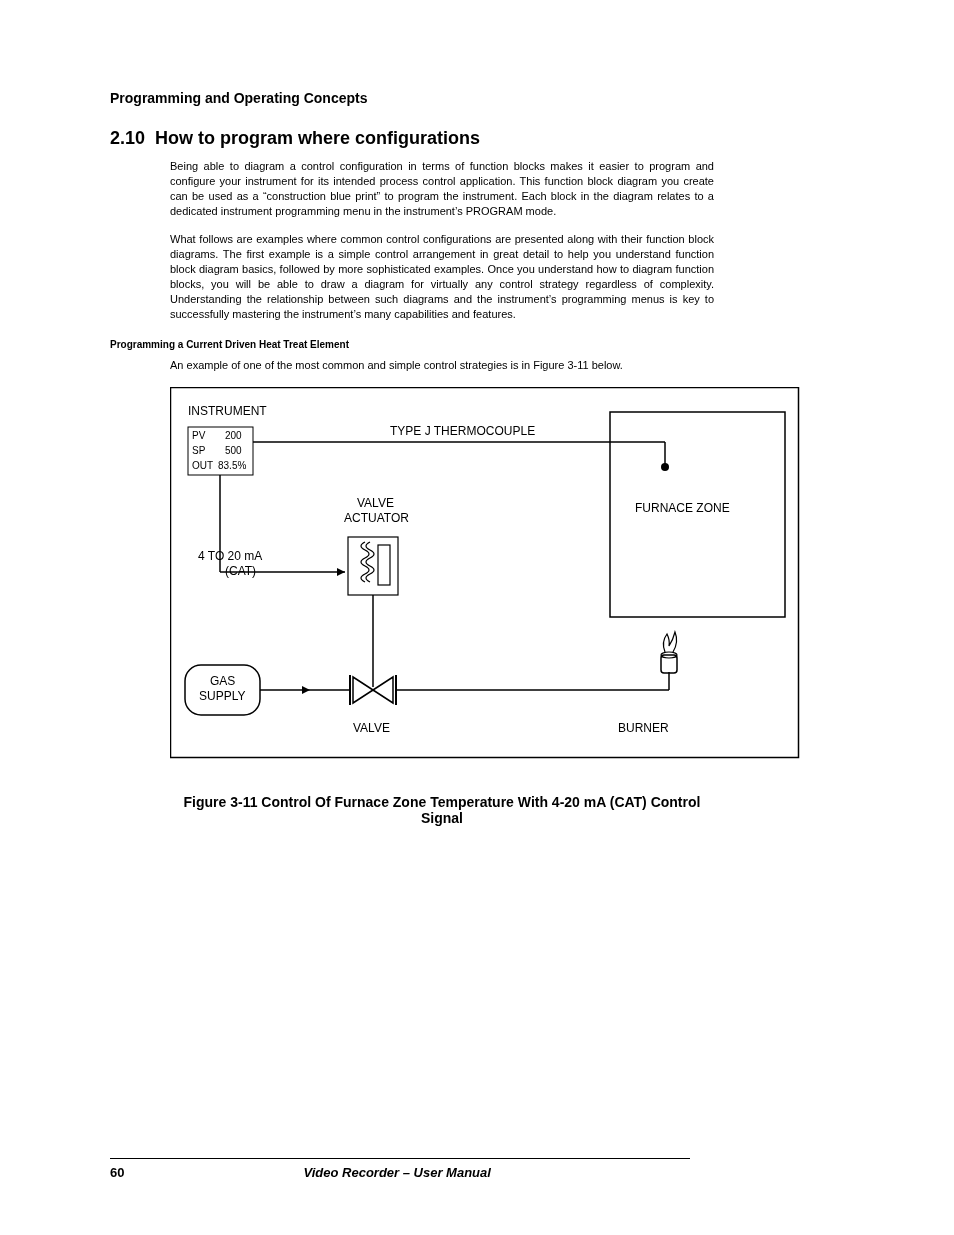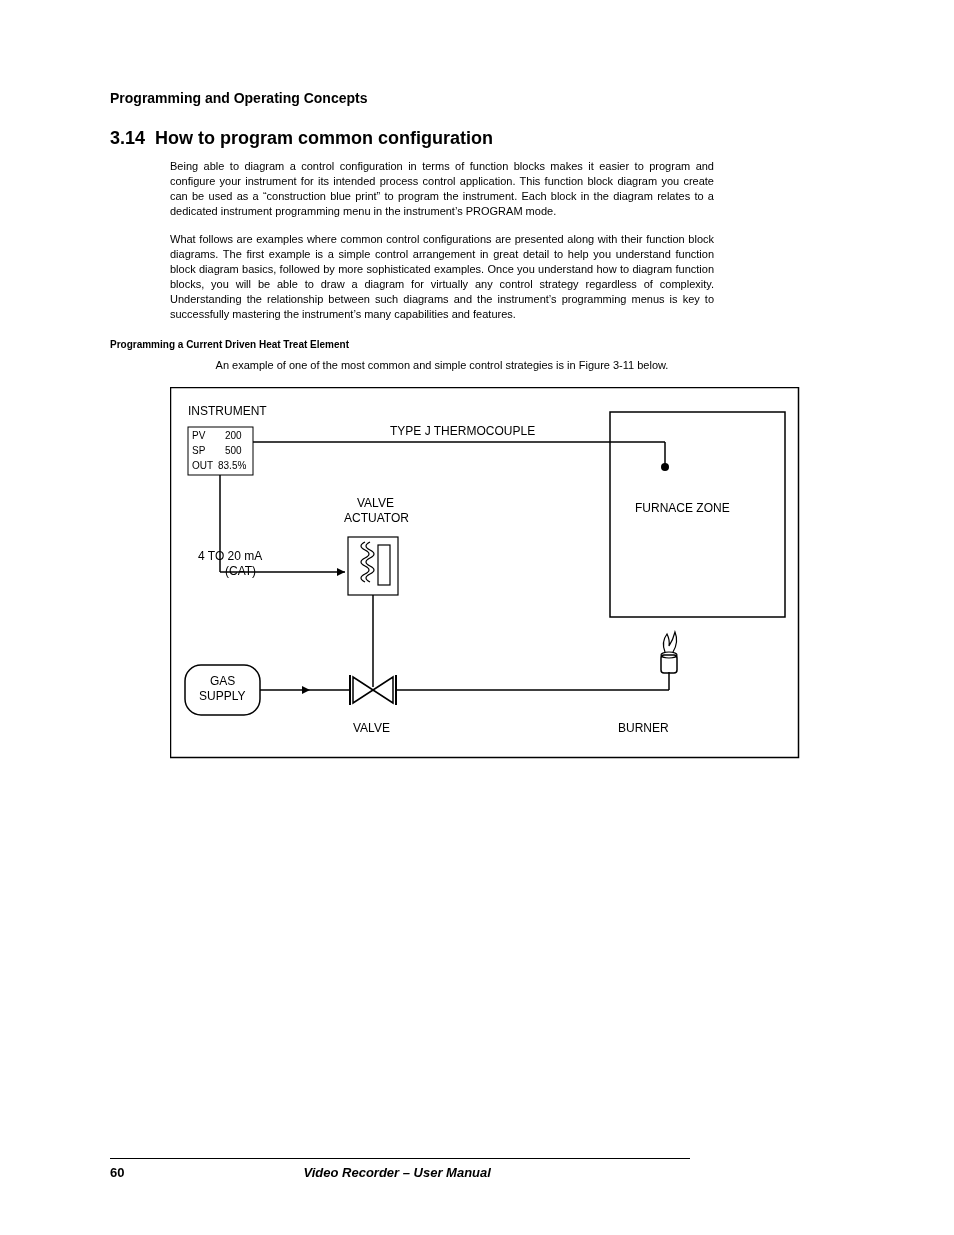--- a/index.html
+++ b/index.html
@@ -90,32 +90,32 @@
   }
 </style>
 </head>
 <body>
 
 <div class="page">
 
   <div class="section-header">Programming and Operating Concepts</div>
 
   <div class="heading">
-    <span>3.14</span>&nbsp;&nbsp;<span>How to program common configuration</span>
+    <span>2.10</span>&nbsp;&nbsp;<span>How to program where configurations</span>
   </div>
 
   <div class="body-indent">
     <p class="para">Being able to diagram a control configuration in terms of function blocks makes it easier to program and configure your instrument for its intended process control application.  This function block diagram you create can be used as a “construction blue print” to program the instrument.  Each block in the diagram relates to a dedicated instrument programming menu in the instrument’s PROGRAM mode.</p>
     <p class="para">What follows are examples where common control configurations are presented along with their function block diagrams.  The first example is a simple control arrangement in great detail to help you understand function block diagram basics, followed by more sophisticated examples.  Once you understand how to diagram function blocks, you will be able to draw a diagram for virtually any control strategy regardless of complexity.  Understanding the relationship between such diagrams and the instrument’s programming menus is key to successfully mastering the instrument’s many capabilities and features.</p>
   </div>
 
   <div class="subheading">Programming a Current Driven Heat Treat Element</div>
 
   <div class="body-indent">
-    <p class="para" style="text-align:center;">An example of one of the most common and simple control strategies is in Figure 3-11 below.</p>
+    <p class="para" style="text-align:left;">An example of one of the most common and simple control strategies is in Figure 3-11 below.</p>
   </div>
 
   <div class="figure-wrap">
     <svg class="fig" width="640" height="395" viewBox="0 0 640 395">
 
       <rect x="0.5" y="0.5" width="628" height="370" fill="none" stroke="#000" stroke-width="1.5"></rect>
 
       <text x="18" y="28" class="diagram-label">INSTRUMENT</text>
 
       <g>
@@ -175,20 +175,21 @@
 
       <g>
         <rect x="491" y="268" width="16" height="18" rx="3" fill="none" stroke="#000" stroke-width="1.5"></rect>
         <ellipse cx="499" cy="268" rx="8" ry="3" fill="none" stroke="#000" stroke-width="1.2"></ellipse>
 
         <path d="M495 265 q-4 -10 2 -18 q3 6 2 12 q4 -6 6 -14 q4 10 -2 20" fill="none" stroke="#000" stroke-width="1.2"></path>
       </g>
       <text x="448" y="345" class="diagram-label">BURNER</text>
     </svg>
 
+    <div class="fig-caption">Figure 3-11   Control Of Furnace Zone Temperature With 4-20 mA (CAT) Control Signal</div>
   </div>
 
   <div class="footer-area">
     <hr class="footer-rule">
     <div class="footer-line">
       <span class="footer-page">60</span>
       <span class="footer-title">Video Recorder – User Manual</span>
       <span style="width:20px;"></span>
     </div>
   </div>

